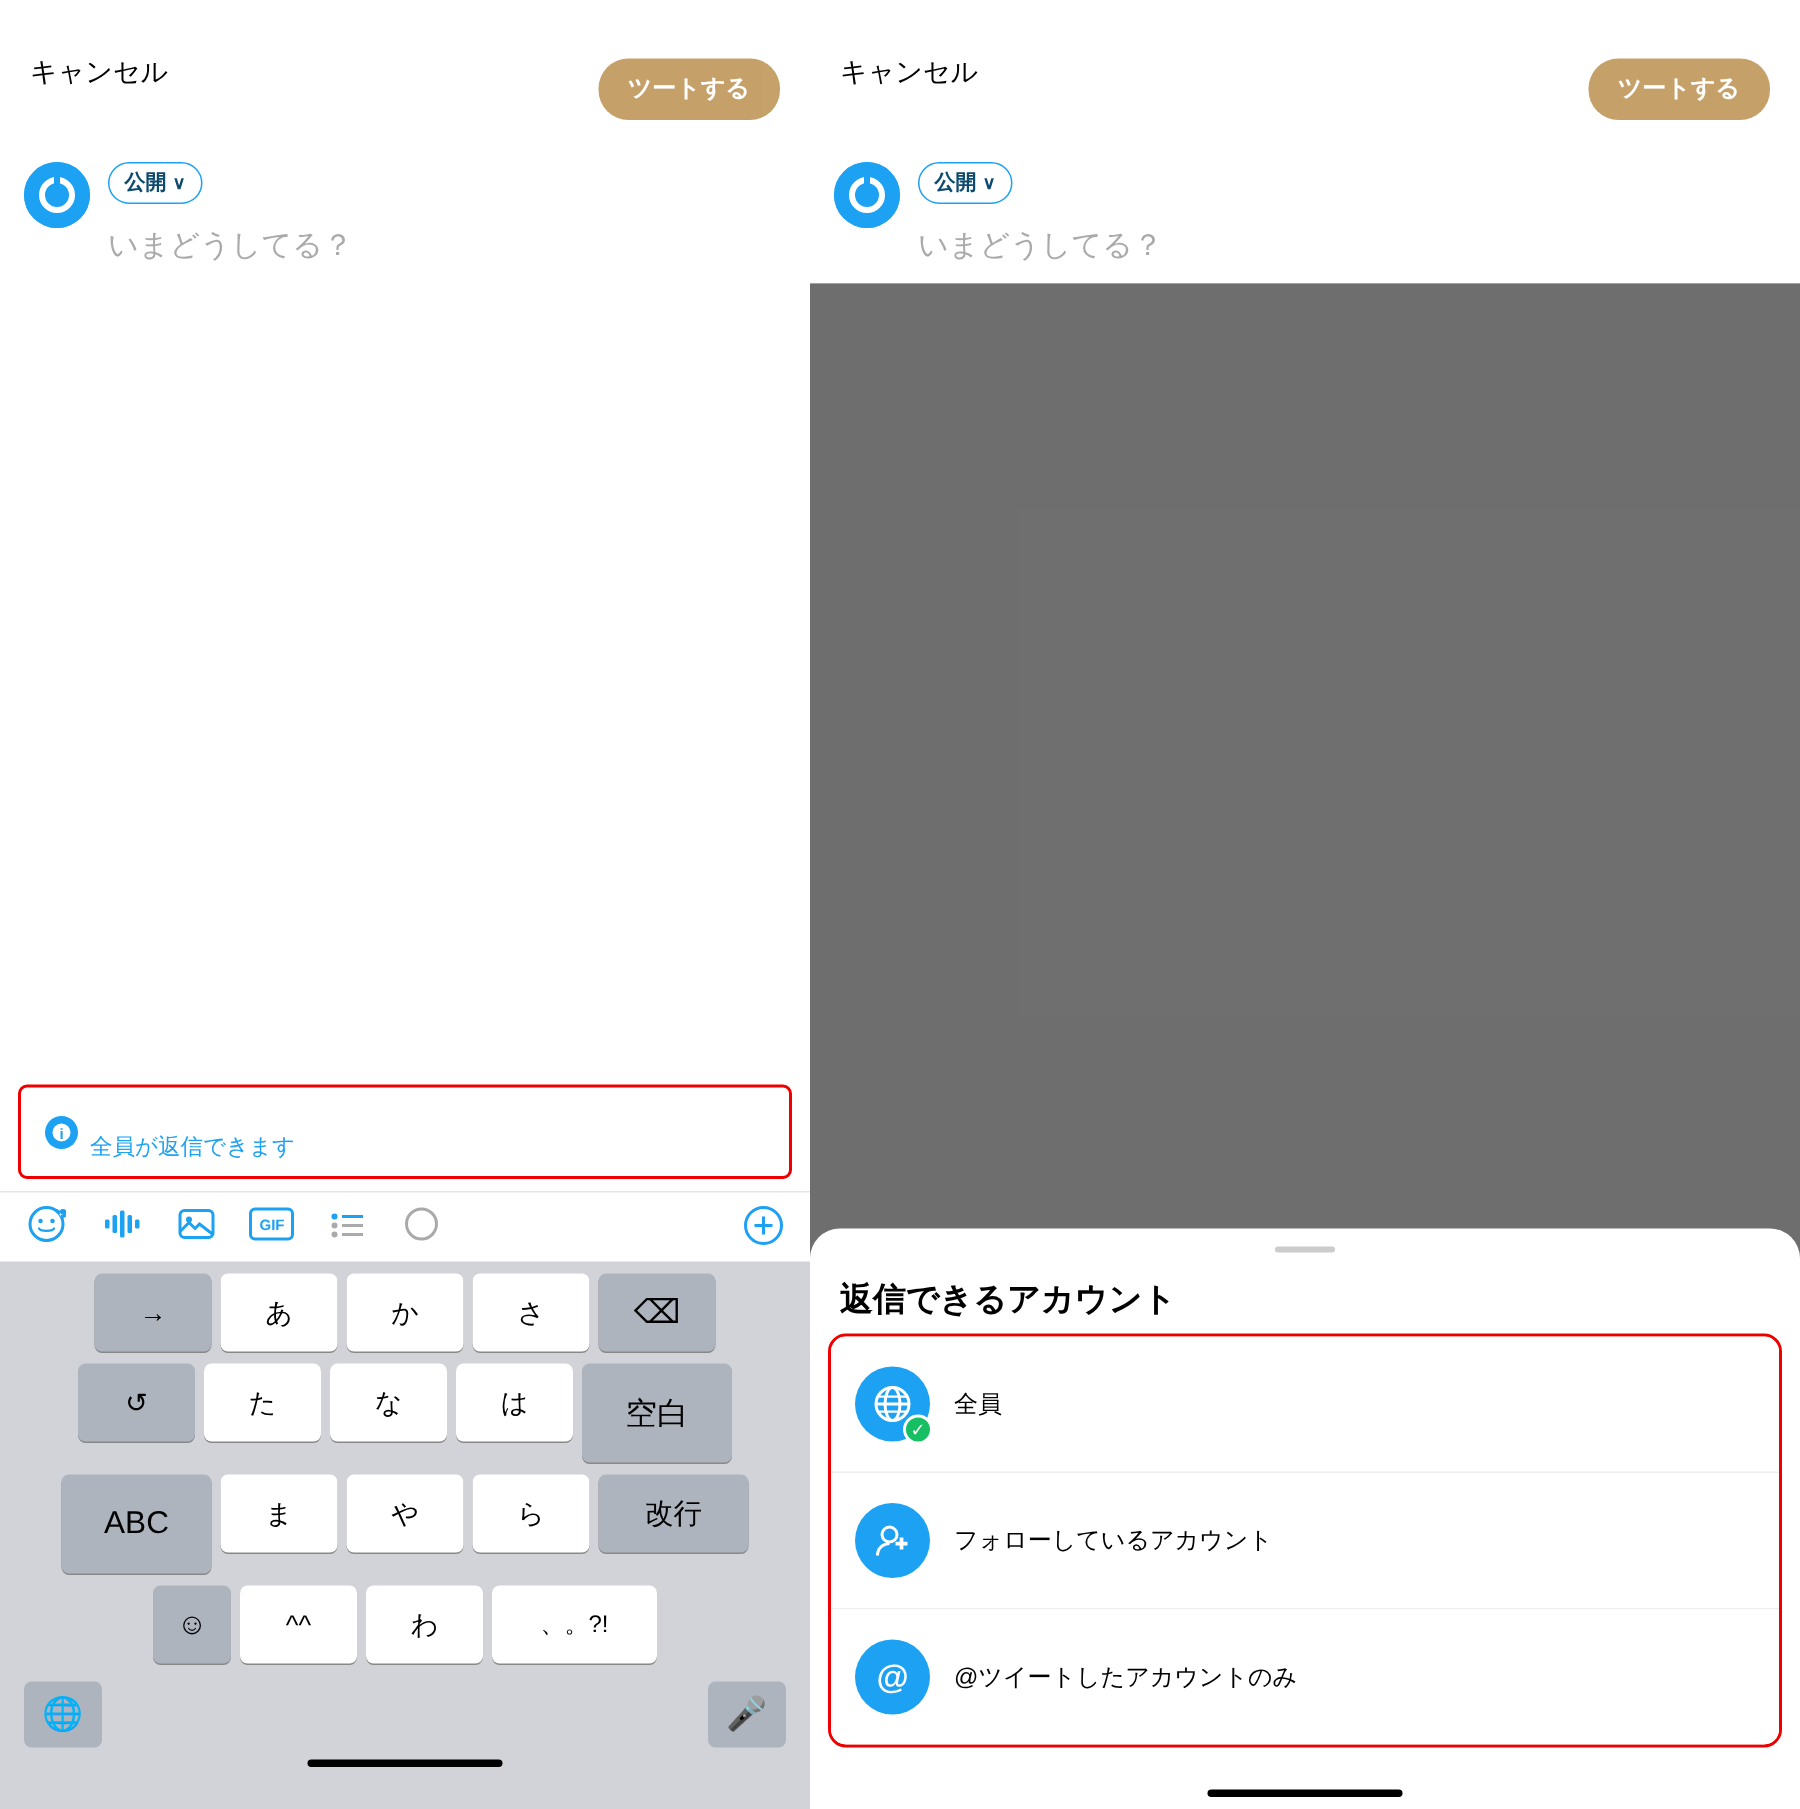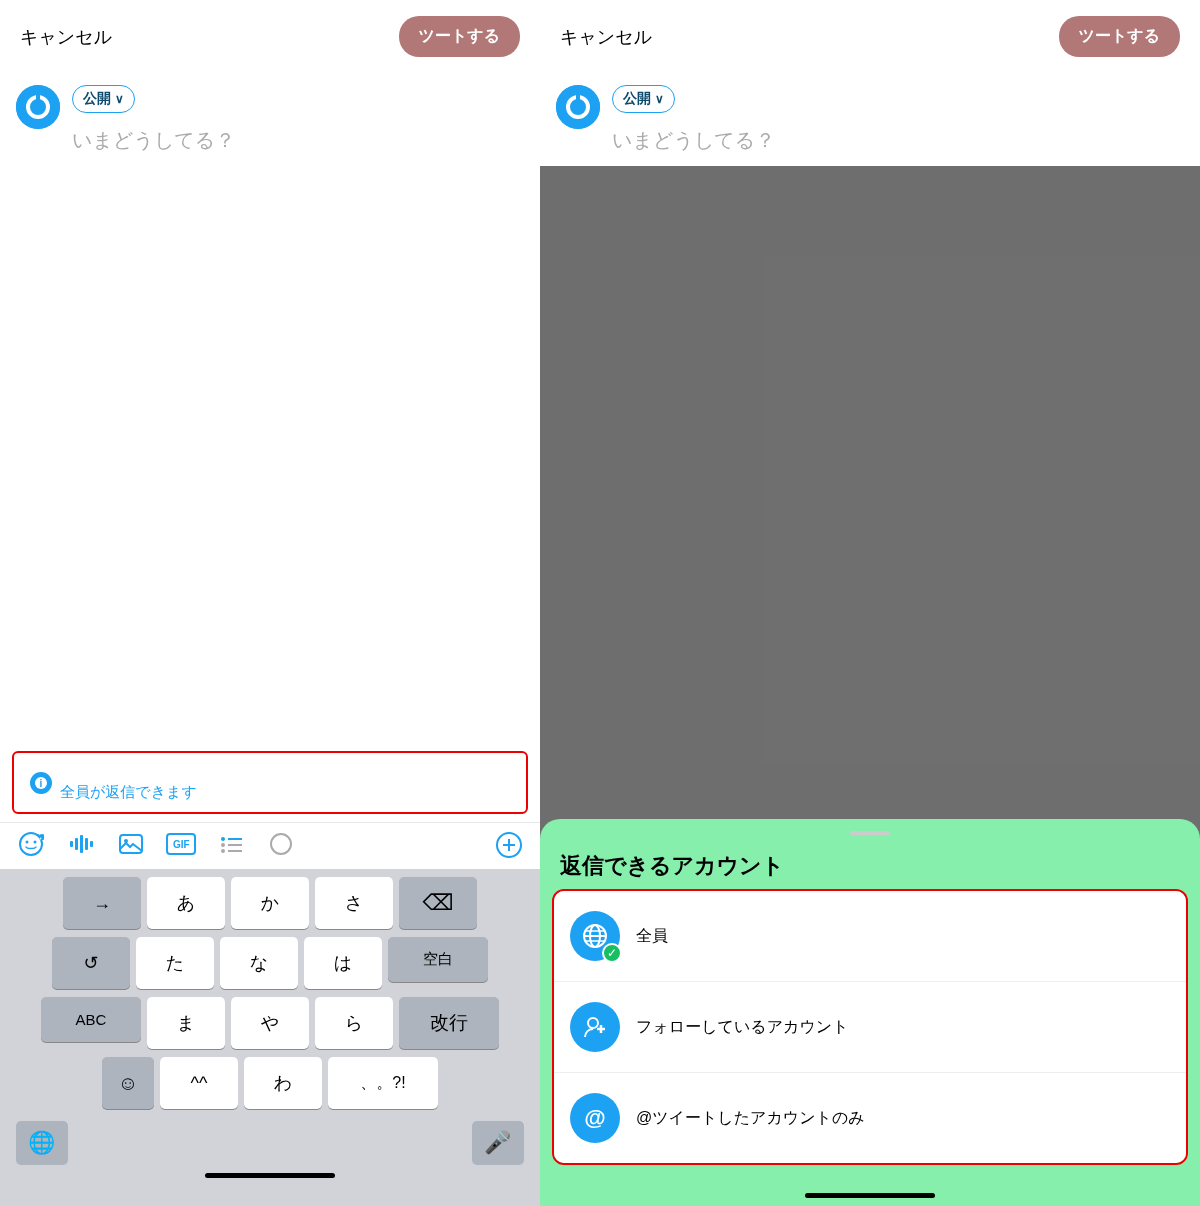--- a/index.html
+++ b/index.html
@@ -38,28 +38,29 @@
       justify-content: space-between;
       padding: 16px 20px;
       background: #fff;
     }
     .header-cancel {
       font-size: 18px;
       color: #000;
       font-weight: 400;
     }
     .header-tweet-btn {
-      background: #7f1d1d;
+      background: #a16207;
       color: #fff;
       border: none;
       border-radius: 20px;
       padding: 10px 20px;
       font-size: 16px;
       font-weight: 600;
       opacity: 0.6;
+      margin-top: 23px;
     }
 
     
     .compose-area {
       display: flex;
       padding: 12px 16px;
       gap: 12px;
       flex: 1;
     }
     .avatar {
@@ -167,22 +168,22 @@
     .key-char {
       width: 78px;
       height: 52px;
     }
     .key-special {
       background: #adb4be;
       color: #000;
     }
     .key-wide {
       width: 100px;
-      height: 45px;
-      font-size: 15px;
+      height: 66px;
+      font-size: 21px;
     }
     .key-delete {
       width: 78px;
       height: 52px;
       background: #adb4be;
       font-size: 22px;
     }
     .key-enter {
       width: 100px;
       height: 116px;
@@ -258,21 +259,21 @@
       background: rgba(100,100,100,0.7);
       position: relative;
     }
 
     
     .bottom-sheet {
       position: absolute;
       bottom: 0;
       left: 0;
       right: 0;
-      background: #86efac;
+      background: #ffffff;
       border-radius: 20px 20px 0 0;
       padding: 12px 0 0 0;
     }
     .sheet-handle {
       width: 40px;
       height: 4px;
       background: #ccc;
       border-radius: 2px;
       margin: 0 auto 16px auto;
     }

